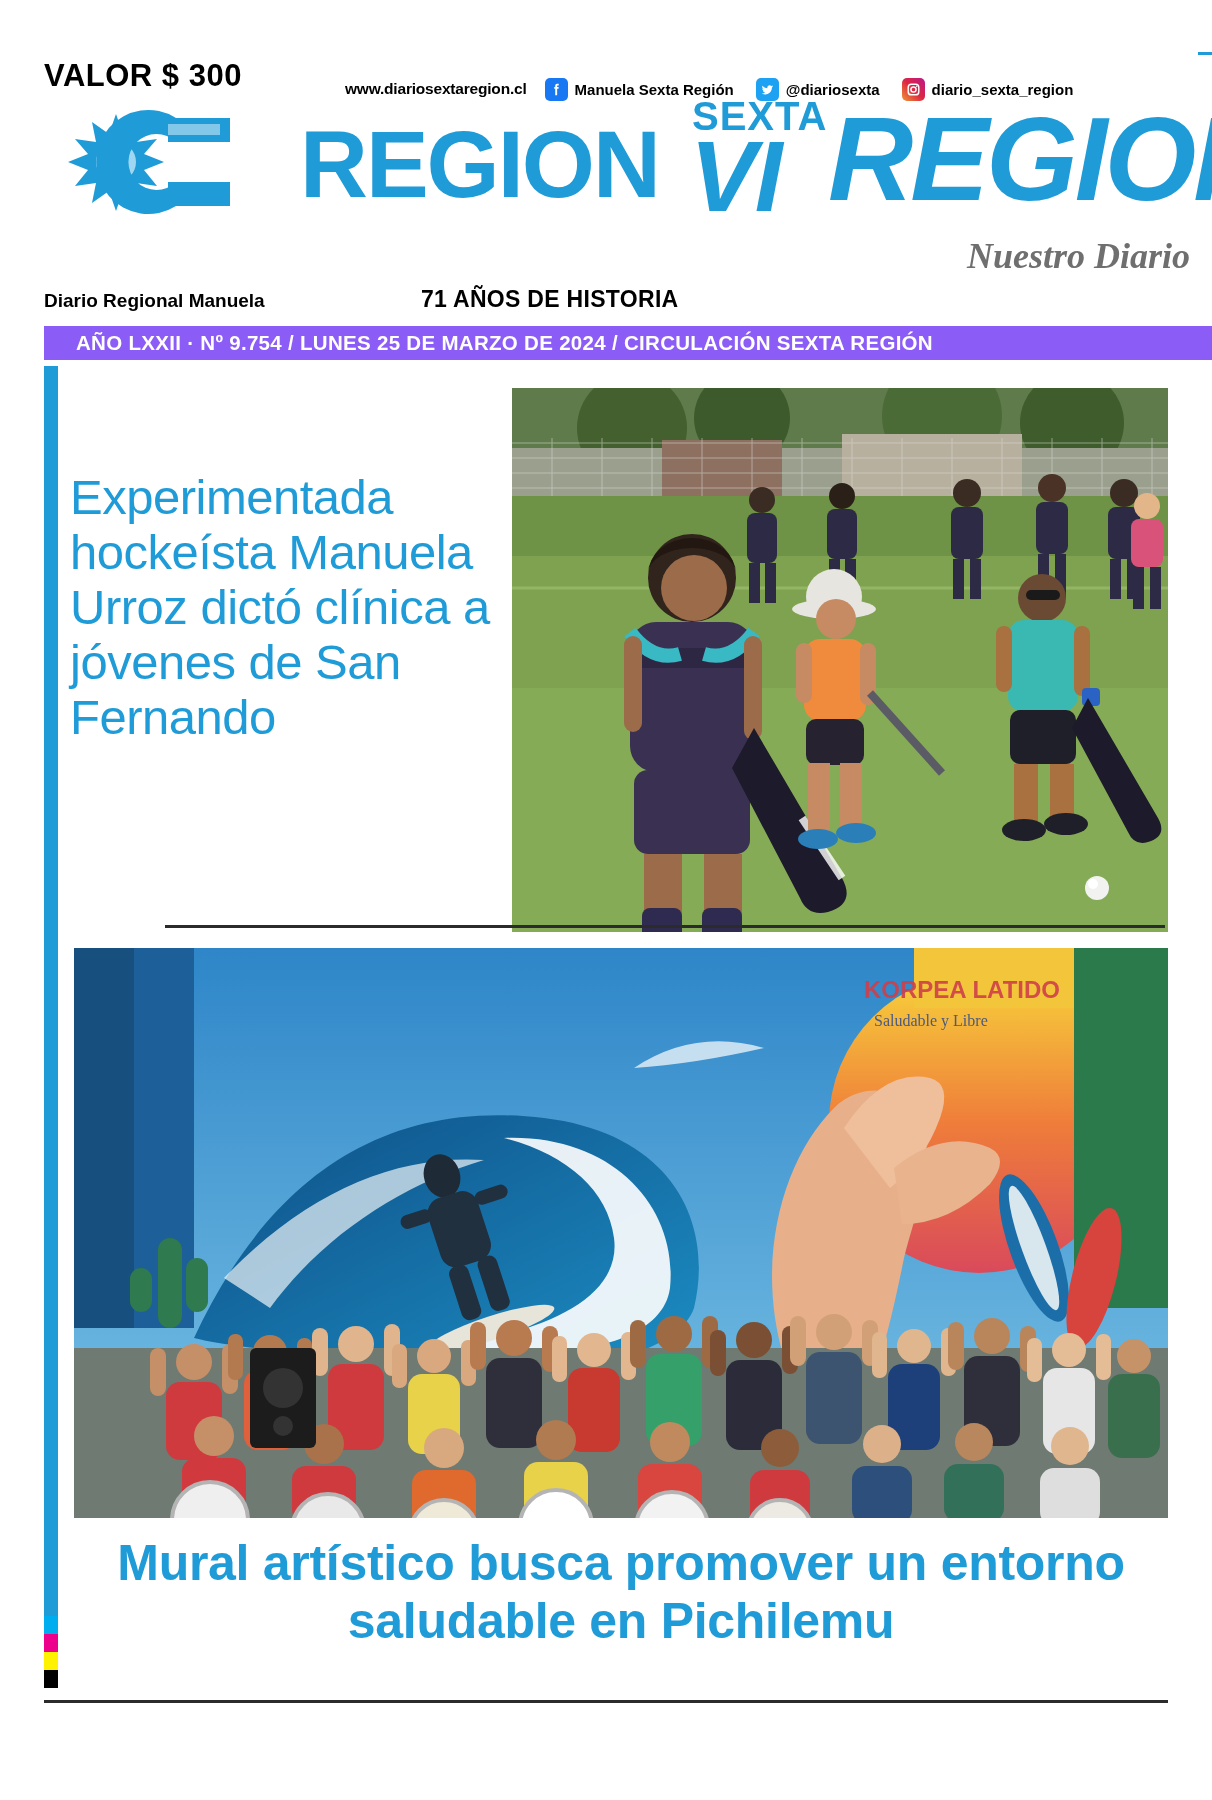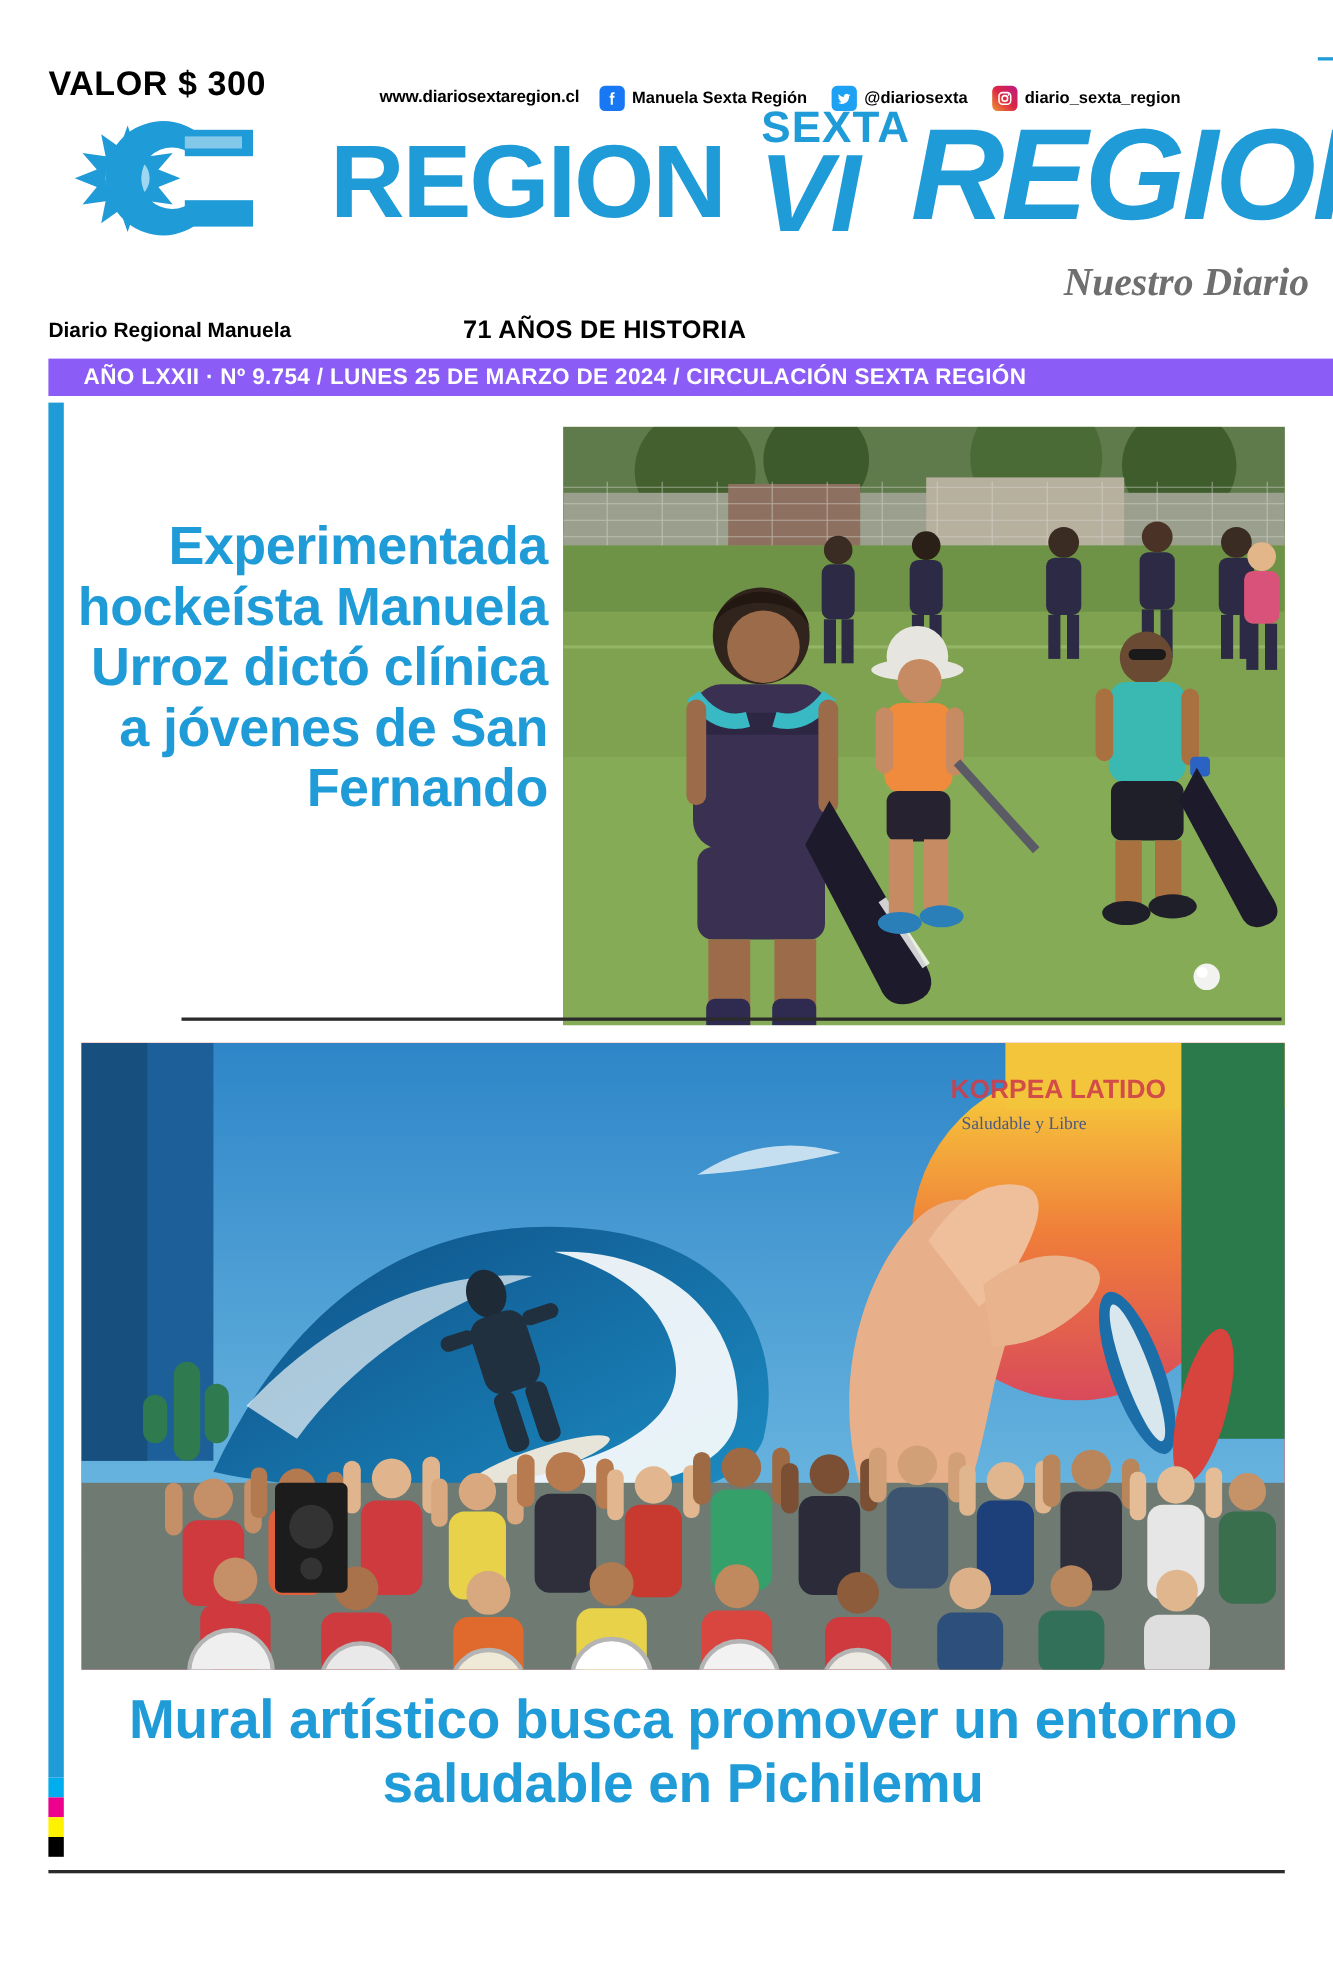--- a/index.html
+++ b/index.html
@@ -204,43 +204,43 @@
     left: 512px; top: 388px;
     width: 656px;
     height: 544px;
     overflow: hidden;
     background: #6e8f4a;
   }
   .lead-headline {
     position: absolute;
     left: 70px; top: 470px;
     width: 428px;
-    text-align: right;
+    text-align: left;
     color: #1F9BD8;
     font-size: 49px;
     line-height: 55px;
-    font-weight: bold;
+    font-weight: normal;
     letter-spacing: -0.5px;
   }
   .rule-under-lead {
     position: absolute;
     left: 165px; top: 925px;
     width: 1000px;
     height: 3px;
     background: #2b2b2b;
   }
 
   
   .mural-photo {
     position: absolute;
     left: 74px; top: 948px;
     width: 1094px;
     height: 570px;
     overflow: hidden;
-    background: #ef4444;
+    background: #f0abfc;
   }
   .mural-headline {
     position: absolute;
     left: 74px; top: 1534px;
     width: 1094px;
     text-align: center;
     color: #1F9BD8;
     font-size: 50px;
     line-height: 58px;
     font-weight: bold;

